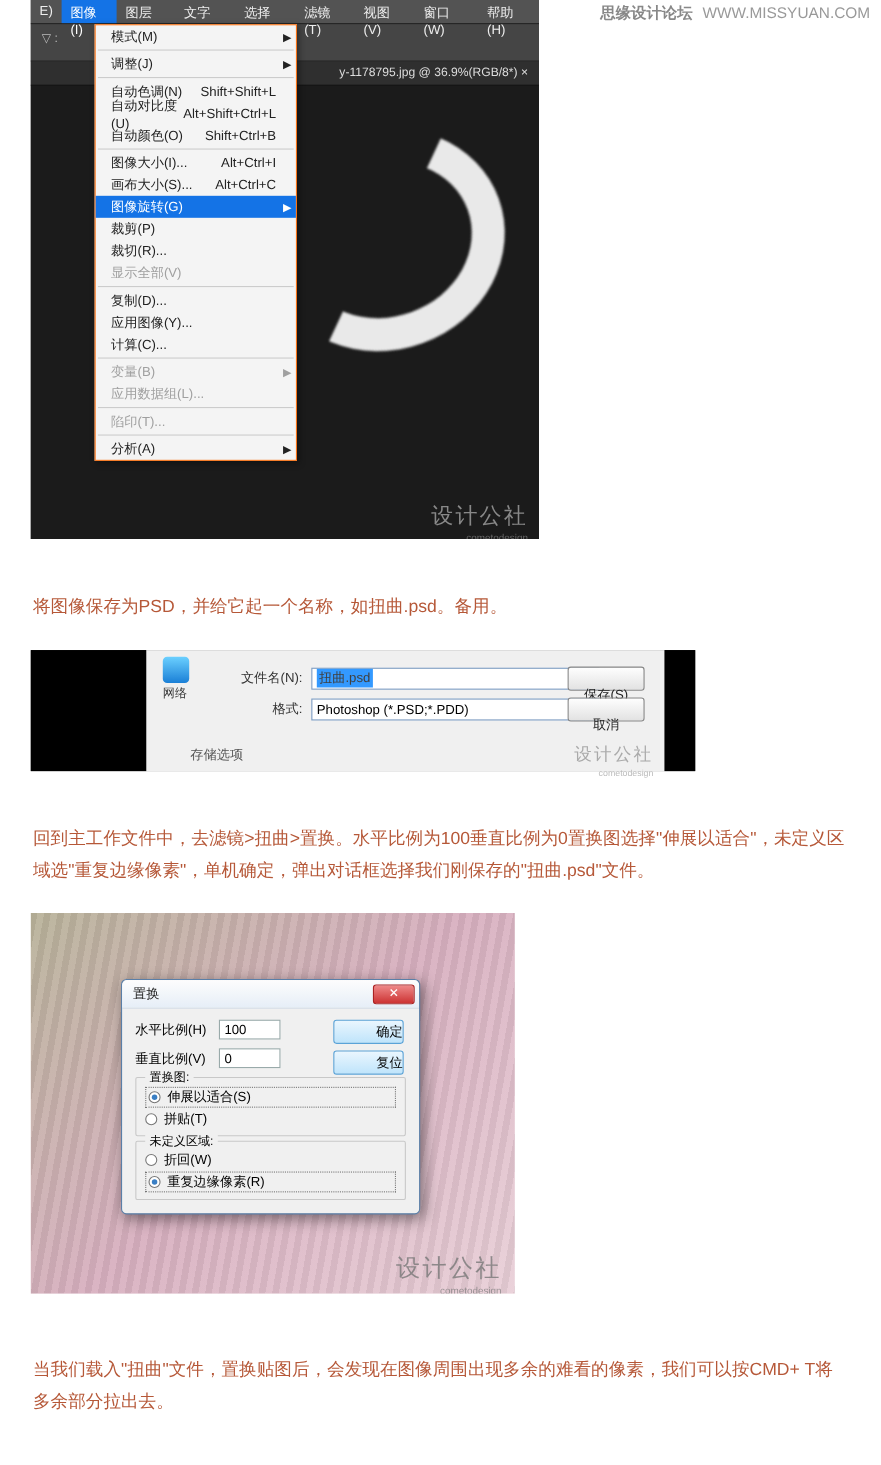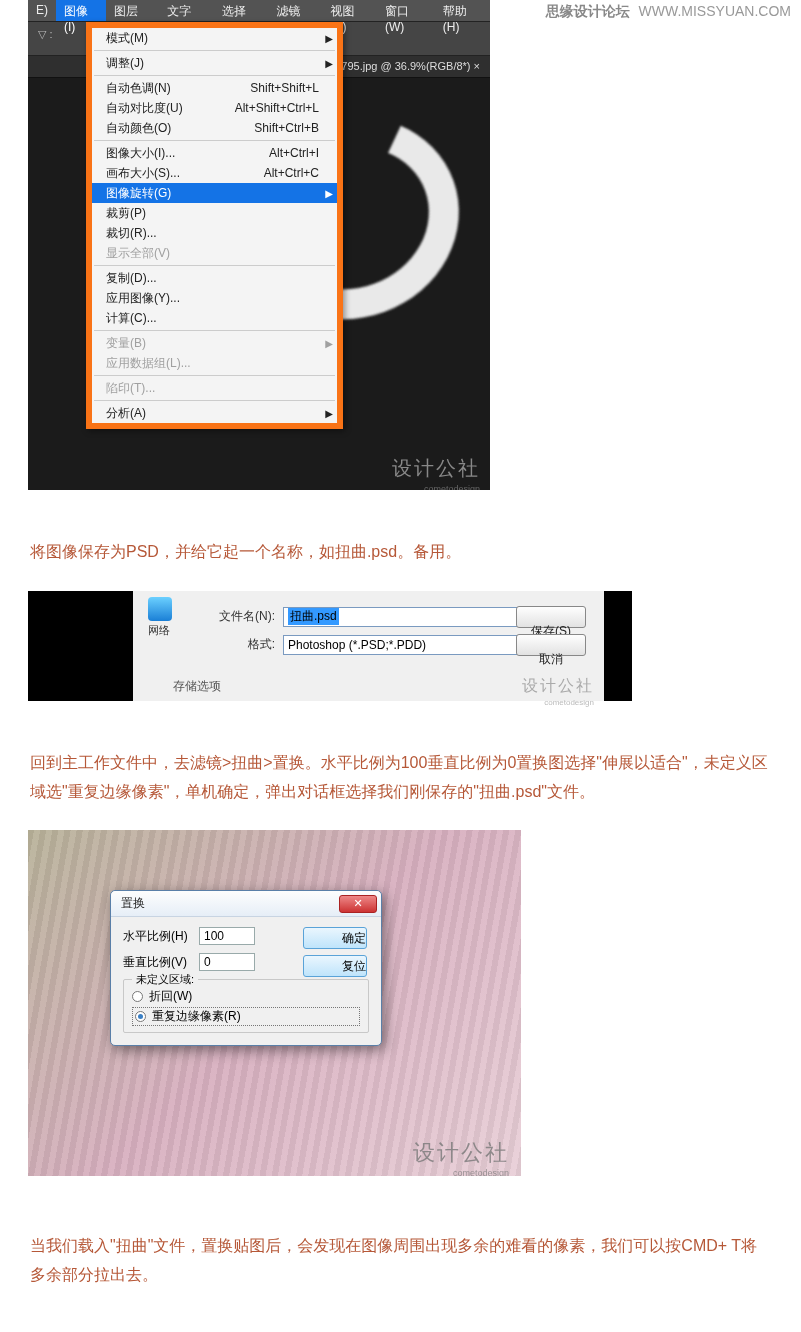--- a/index.html
+++ b/index.html
@@ -16,21 +16,21 @@
 
 .ps-tool{height:34px;background:#454545;border-bottom:1px solid #222;color:#bbb;padding:6px 10px;font-size:11px}
 
 .ps-tab{height:22px;background:#2f2f2f;color:#ddd;padding:4px 10px;font-size:11px;border-bottom:1px solid #111;text-align:right;width:100%}
 
 .ps-canvas{height:412px;background:#1b1b1b;position:relative;overflow:hidden}
 .swirl{position:absolute;right:30px;top:40px;width:220px;height:200px;border:30px solid rgba(255,255,255,.9);border-radius:50%;border-top-color:transparent;border-left-color:transparent;transform:rotate(-20deg);filter:blur(1px)}
 .ps-wm{position:absolute;right:10px;bottom:8px;color:#888;font-size:20px;letter-spacing:2px}
 .ps-wm2{position:absolute;right:10px;bottom:-4px;color:#666;font-size:9px}
 
-.dd{position:absolute;left:58px;top:22px;width:257px;background:#f4f4f4;border:6px solid #f97316;box-shadow:2px 2px 6px rgba(0,0,0,.4);color:#222}
+.dd{position:absolute;left:58px;top:22px;width:184px;background:#f4f4f4;border:1px solid #f97316;box-shadow:2px 2px 6px rgba(0,0,0,.4);color:#222}
 .dd .row{display:flex;justify-content:space-between;align-items:center;height:20px;padding:0 18px 0 14px;position:relative}
 .dd .row.hi{background:#1473e6;color:#fff}
 .dd .row.dis{color:#a0a0a0}
 .dd .sep{height:1px;background:#ccc;margin:2px 2px}
 .dd .arrow{position:absolute;right:4px;top:5px;font-size:10px}
 
 .sub{position:absolute;left:289px;top:222px;width:170px;background:#f4f4f4;border:1px solid #999;box-shadow:2px 2px 6px rgba(0,0,0,.4);color:#222}
 .sub .row{height:20px;padding:2px 14px}
 .sub .row.hi{background:#1473e6;color:#fff}
 
@@ -38,29 +38,29 @@
 
 .save-shot{margin:20px 0 0 28px;width:604px;height:110px;background:#222;position:relative;font-size:12px}
 .black-l{position:absolute;left:0;top:0;width:105px;height:100%;background:#000}
 .black-r{position:absolute;right:0;top:0;width:28px;height:100%;background:#000}
 .dlg{position:absolute;left:105px;top:0;right:28px;bottom:0;background:#f0f0f0}
 .net-ic{position:absolute;left:15px;top:6px;width:24px;height:24px;border-radius:4px;background:linear-gradient(#6bd0ff,#1a7fd6)}
 .net-lb{position:absolute;left:15px;top:32px;color:#333;font-size:11px}
 .form-row{position:absolute;left:80px;display:flex;align-items:center}
 .form-row .lab{width:70px;color:#333;text-align:right;padding-right:8px}
 .fname-in{width:262px;height:20px;border:1px solid #7a9ac0;background:#fff;padding:0 4px;display:flex;align-items:center}
-.fname-in .sel{background:#3399ff;color:#000000;padding:0 2px}
+.fname-in .sel{background:#3399ff;color:#404040;padding:0 2px}
 .combo{width:262px;height:20px;border:1px solid #7a9ac0;background:#fff;padding:0 4px;display:flex;align-items:center;justify-content:space-between}
 .combo .car{font-size:9px;color:#555}
 .btn95{width:70px;height:22px;background:linear-gradient(#fefefe,#e2e2e2);border:1px solid #888;border-radius:3px;text-align:center;padding-top:16px;font-size:12px;color:#222}
 .save-shot .wm{position:absolute;right:38px;bottom:4px;color:#aaa;font-size:16px;letter-spacing:2px}
 .save-shot .wm2{position:absolute;right:38px;bottom:-6px;color:#bbb;font-size:8px}
 .stor{position:absolute;left:40px;bottom:6px;color:#555}
 
-.disp-shot{margin:16px 0 0 28px;width:493px;height:346px;position:relative;background:linear-gradient(135deg,#b9b39a 0%,#d8b0c0 50%,#e9d0d8 100%);overflow:hidden;font-size:12px}
+.disp-shot{margin:16px 0 0 28px;width:440px;height:346px;position:relative;background:linear-gradient(135deg,#b9b39a 0%,#d8b0c0 50%,#e9d0d8 100%);overflow:hidden;font-size:12px}
 .disp-shot .ripple{position:absolute;left:0;top:0;right:0;bottom:0;background:repeating-linear-gradient(100deg,rgba(0,0,0,.05) 0 6px,rgba(255,255,255,.05) 6px 12px)}
 .disp-shot .wm{position:absolute;right:12px;bottom:8px;color:rgba(120,120,120,.8);font-size:22px;letter-spacing:2px}
 .disp-shot .wm2{position:absolute;right:12px;bottom:-2px;color:rgba(120,120,120,.7);font-size:9px}
 .win7{position:absolute;left:82px;top:60px;width:272px;background:#f0f0f0;border:1px solid #5a7fa8;border-radius:5px;box-shadow:3px 4px 14px rgba(0,0,0,.45)}
 .win7 .title{height:26px;background:linear-gradient(#fdfdfd,#e6eef7);border-bottom:1px solid #c8d4e2;display:flex;justify-content:space-between;align-items:center;padding:0 4px 0 10px;border-radius:5px 5px 0 0}
 .win7 .title span{color:#222}
 .win7 .close{width:38px;height:18px;background:linear-gradient(#e88,#c33);border:1px solid #a22;border-radius:3px;color:#fff;text-align:center;font-size:11px;line-height:15px}
 .win7 .body{padding:10px 12px 12px 12px}
 .fld{display:flex;align-items:center;margin-bottom:8px}
 .fld .lab{width:76px;text-align:left}
@@ -225,20 +225,31 @@
         <span class="lab">水平比例(H)</span>
         <input value="100" style="">
         <div class="btn7" style="top:36px">确定</div>
       </div>
       <div class="fld">
         <span class="lab">垂直比例(V)</span>
         <input value="0" style="">
         <div class="btn7" style="top:64px">复位</div>
       </div>
       <div class="group">
+        <span class="gl">置换图:</span>
+        <div class="rad on box">
+              <span class="dot"></span>
+              <span>伸展以适合(S)</span>
+            </div>
+        <div class="rad">
+              <span class="dot"></span>
+              <span>拼贴(T)</span>
+            </div>
+      </div>
+      <div class="group">
         <span class="gl">未定义区域:</span>
         <div class="rad">
               <span class="dot"></span>
               <span>折回(W)</span>
             </div>
         <div class="rad on box">
               <span class="dot"></span>
               <span>重复边缘像素(R)</span>
             </div>
       </div>

